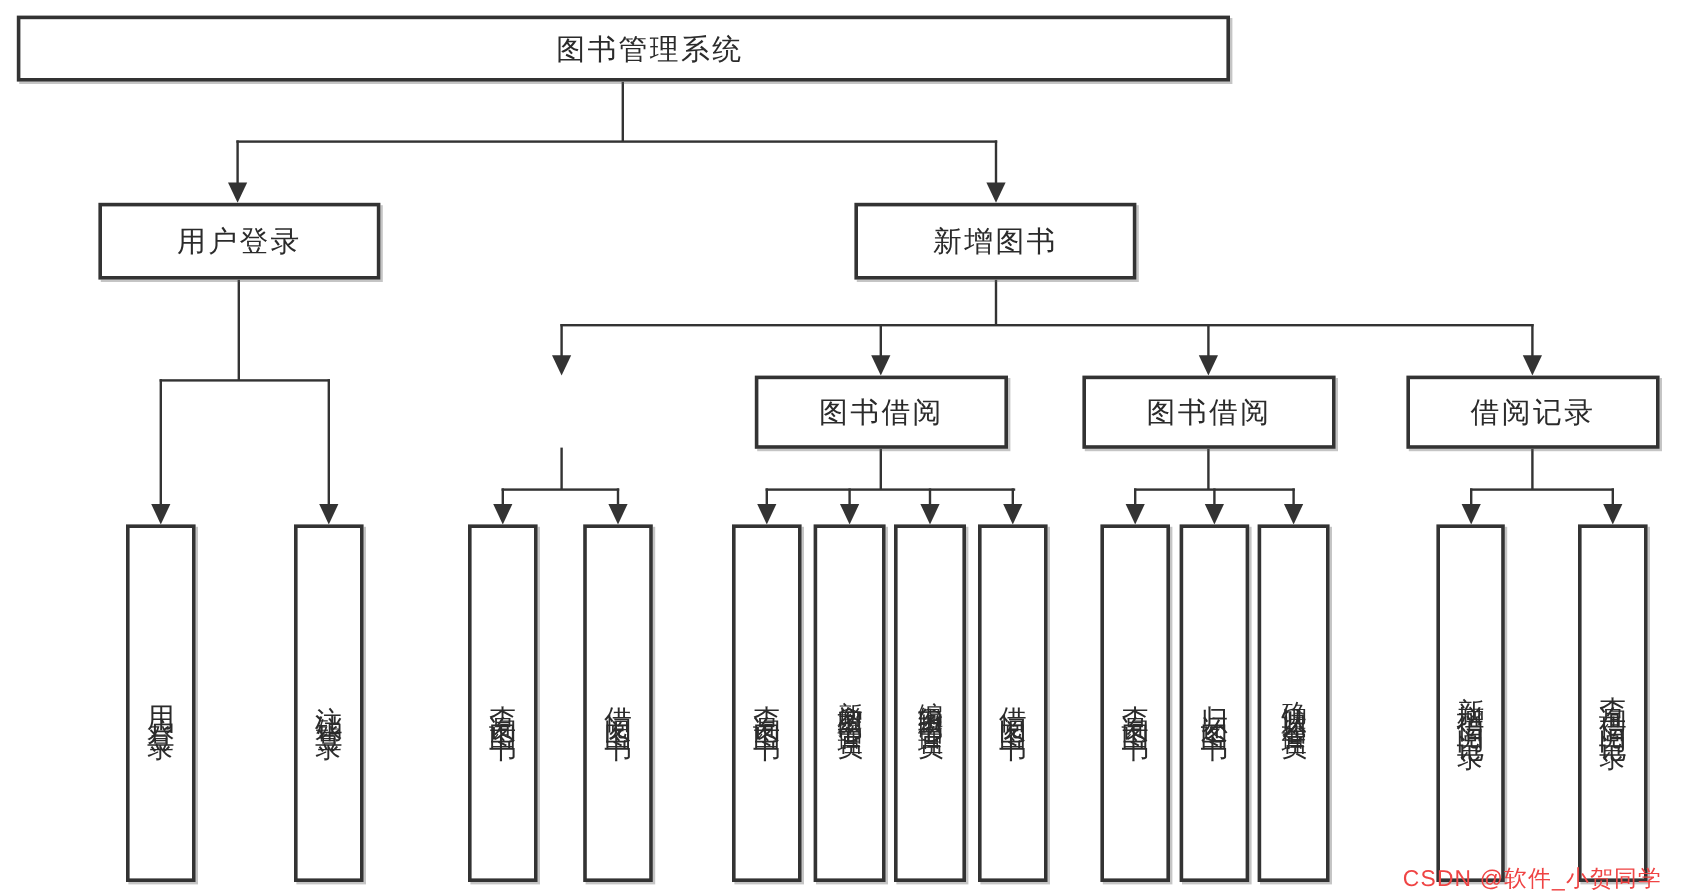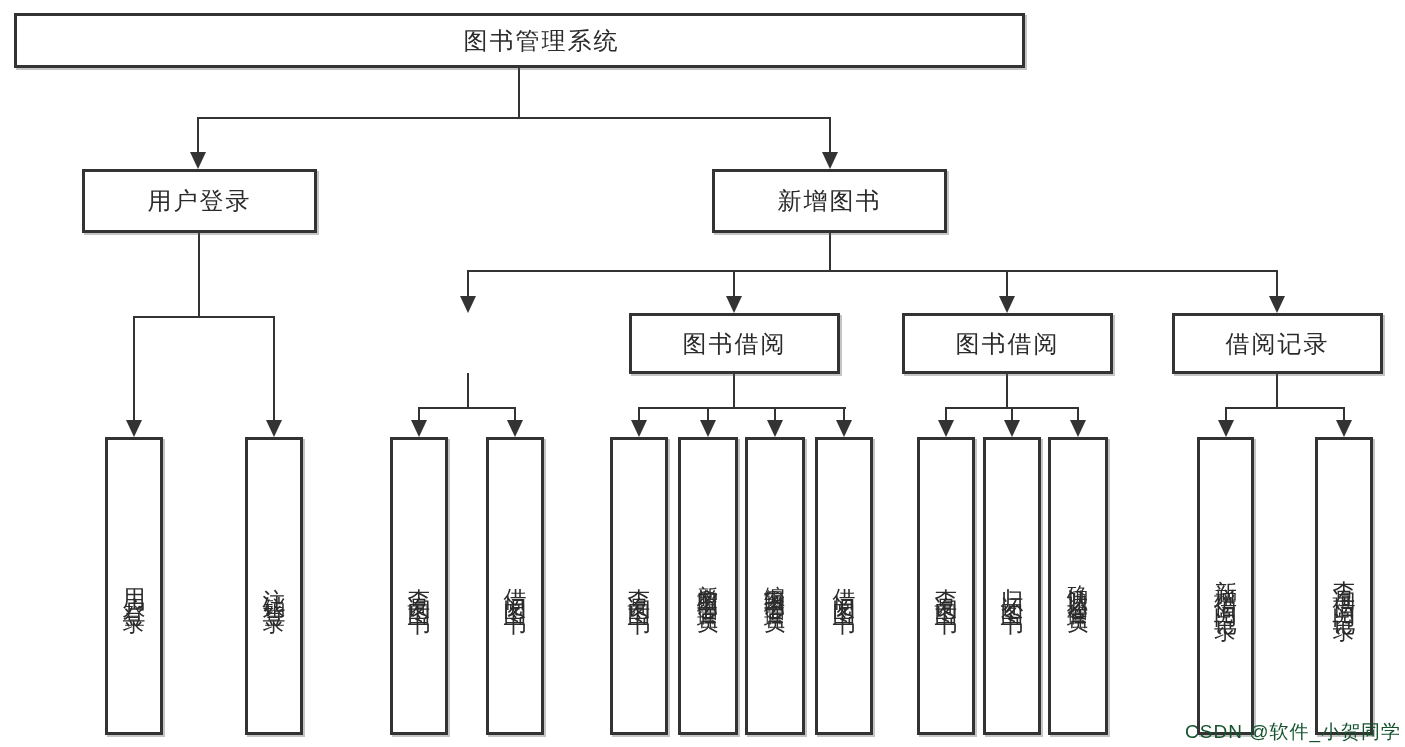--- a/index.html
+++ b/index.html
@@ -19,22 +19,22 @@
     text-align:center; line-height:1;
   }
   .vbox.tight { font-size:21px; letter-spacing:4px; }
   .line { position:absolute; background:#333333; }
   .arrow {
     position:absolute; width:0; height:0;
     border-left:8px solid transparent; border-right:8px solid transparent;
     border-top:17px solid #333333;
   }
   .watermark {
-    position:absolute; right:4px; bottom:2px; font-size:19px;
-    color:#14532d; letter-spacing:1px; white-space:nowrap;
+    position:absolute; right:20px; bottom:2px; font-size:19px;
+    color:#ef4444; letter-spacing:1px; white-space:nowrap;
   }
   .pad-root { padding-left:44px; }
 </style>
 </head>
 <body>
 
 <div class="stage">
 
   <div class="line" style="left:518px;top:68px;width:2px;height:50px"></div>
   <div class="line" style="left:197px;top:117px;width:634px;height:2px"></div>

